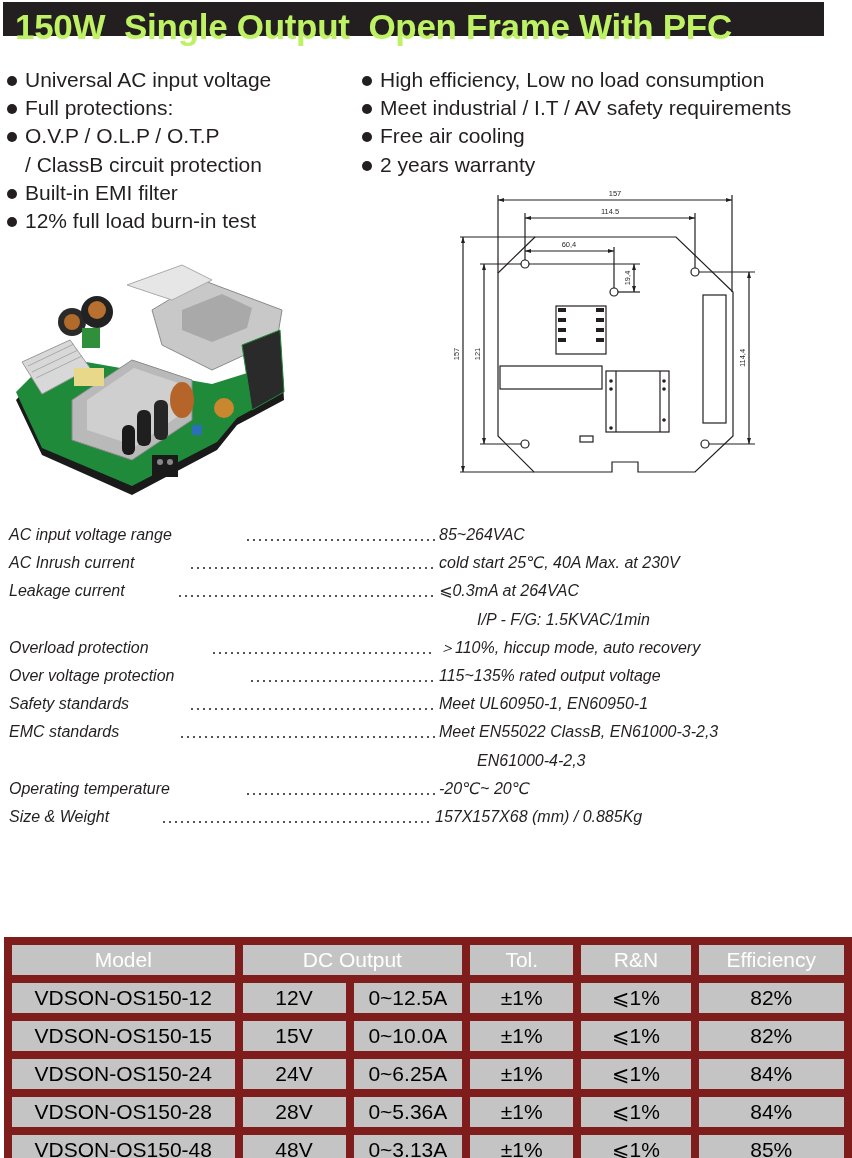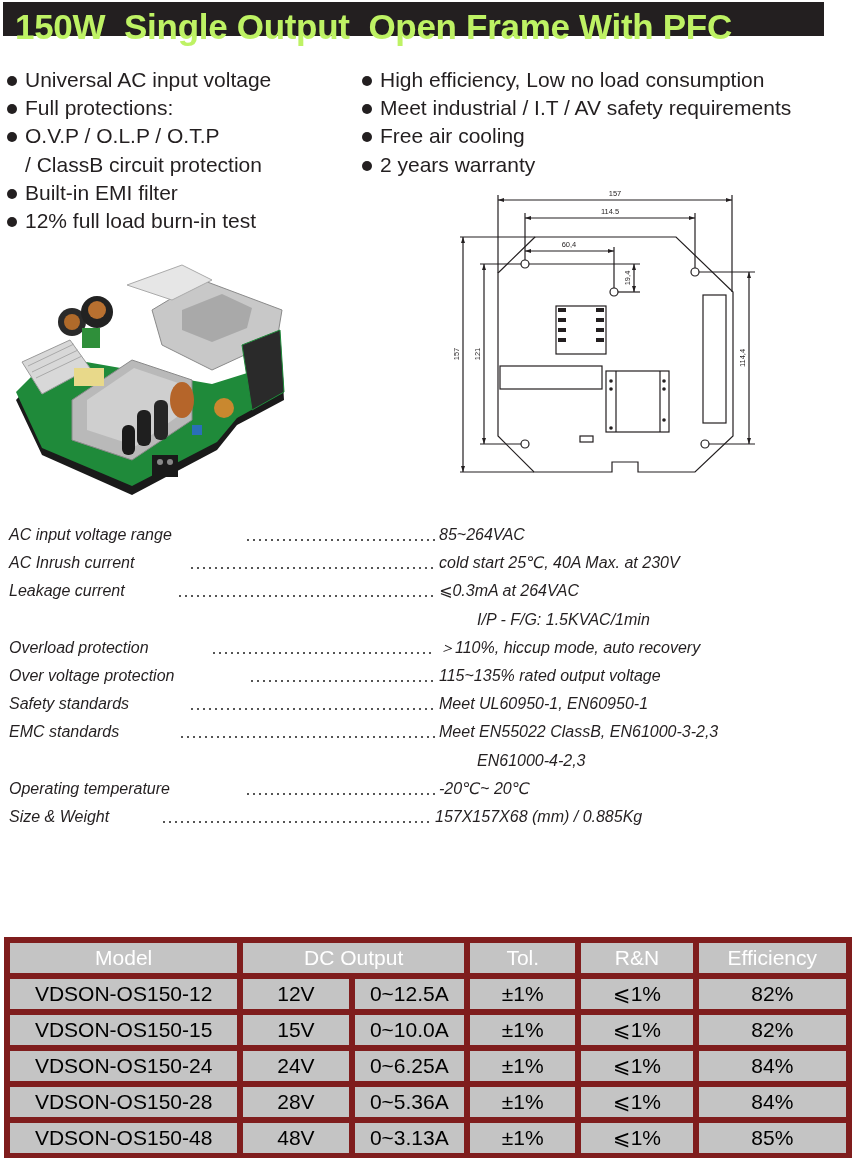--- a/index.html
+++ b/index.html
@@ -18,21 +18,21 @@
   .diagram { position: absolute; left: 440px; top: 180px; width: 340px; height: 310px; }
   .specs { position: absolute; left: 9px; top: 521px; width: 840px; font-size: 16px; font-style: italic; }
   .spec-row { display: flex; height: 28.2px; line-height: 28.2px; white-space: nowrap; }
   .spec-row .label { display: inline-block; }
   .spec-row .value { position: absolute; left: 430px; }
   .spec-row { position: relative; }
   .spec-row.cont .value { left: 420px; margin-left: 48px; }
   .leader { position: absolute; top: 0; height: 28px; background-image: radial-gradient(circle, #555 0.9px, transparent 1.1px);
             background-size: 6px 4px; background-repeat: repeat-x; background-position: 0 17px; }
   table.models { position: absolute; left: 4px; top: 937px; border-collapse: collapse; font-size: 21px; }
-  table.models td, table.models th { background: #c4c4c4; border: 6px solid #7f1d1d; height: 30px; padding: 0; text-align: center; font-weight: normal; }
+  table.models td, table.models th { background: #c4c4c4; border: 8px solid #7f1d1d; height: 30px; padding: 0; text-align: center; font-weight: normal; }
   table.models th { color: #ffffff; font-size: 21px; }
   table.models td { color: #000000; }
 </style>
 </head>
 <body>
 
 <div class="title-bar">150W  Single Output  Open Frame With PFC</div>
 
 <ul class="features left">
   <li><span class="bullet"></span><span>Universal AC input voltage</span></li>

